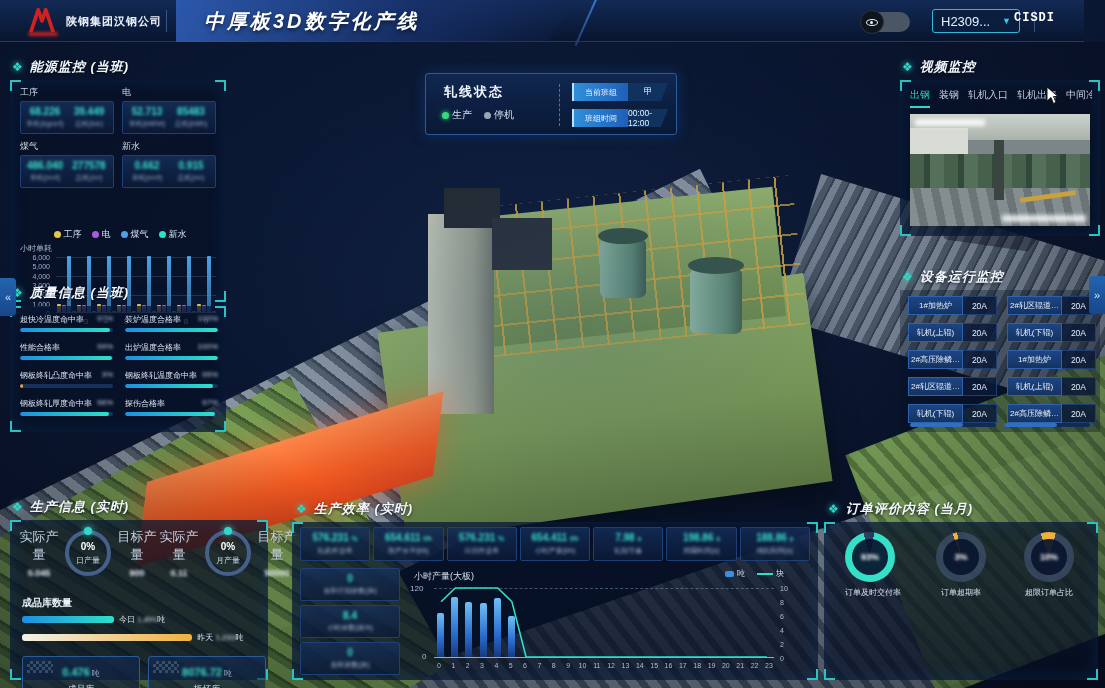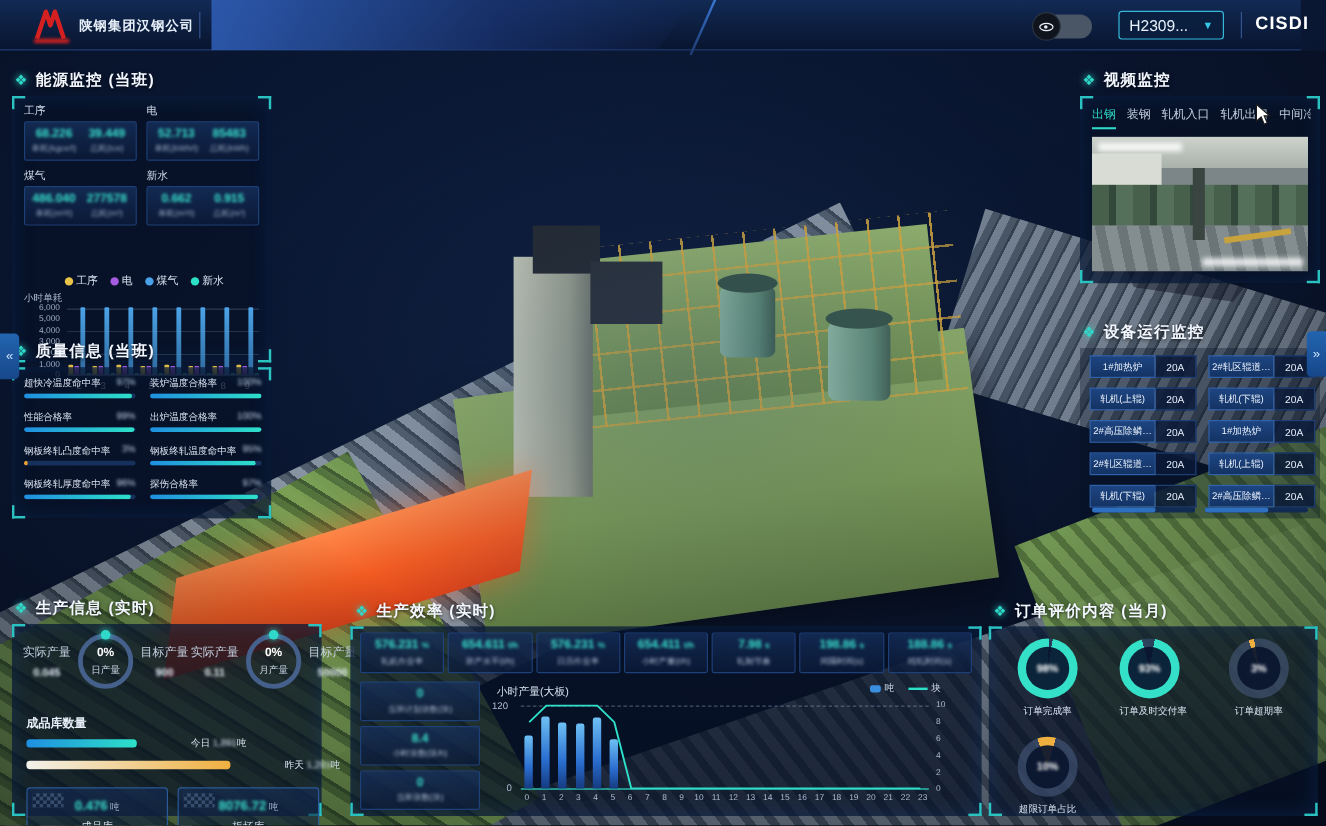--- a/index.html
+++ b/index.html
@@ -25,21 +25,21 @@
   .toggle{position:absolute;left:862px;top:12px;width:48px;height:20px;border-radius:10px;background:#4a5566;cursor:pointer;}
   .toggle-knob{position:absolute;left:-2px;top:-2px;width:24px;height:24px;border-radius:50%;background:#10151d;border:1px solid #2a3442;
        display:flex;align-items:center;justify-content:center;}
   .eye{width:12px;height:7px;border:1.4px solid #e8f0fa;border-radius:50%;position:relative;}
   .eye::after{content:"";position:absolute;left:3px;top:1px;width:3px;height:3px;border-radius:50%;background:#e8f0fa;}
   .heat-dd{position:absolute;left:932px;top:9px;width:88px;height:24px;border:1px solid #35b8d8;border-radius:3px;
        background:rgba(10,30,62,.9);display:flex;align-items:center;justify-content:space-between;padding:0 8px;cursor:pointer;}
   .heat-dd span{font-size:13px;color:#e8f0fa;}
   .heat-dd .car{color:#35c8e8;font-size:9px;}
   .hdr-div2{position:absolute;left:1034px;top:10px;width:1px;height:22px;background:#33538f;}
-  .brand{position:absolute;left:1046px;top:11px;font-size:15px;font-weight:800;letter-spacing:1px;color:#ffffff;}
+  .brand{position:absolute;left:1014px;top:11px;font-size:12px;font-weight:800;letter-spacing:1px;color:#ffffff;font-family:Liberation Mono, monospace;}
 
   
   .scene{position:absolute;left:0;top:42px;width:1105px;height:646px;overflow:hidden;}
   .scene>div{position:absolute;}
   .vig{left:0;top:0;width:100%;height:100%;background:radial-gradient(ellipse at 52% 42%,rgba(40,70,120,.25) 0%,rgba(5,10,25,.0) 45%,rgba(3,7,18,.55) 100%);z-index:5;}
   .band-r{left:790px;top:190px;width:420px;height:150px;transform:rotate(17deg);
       background:repeating-linear-gradient(100deg,#8793a0 0 7px,#55616e 7px 13px,#3c4853 13px 15px);opacity:.85;}
   .band-main{left:-180px;top:330px;width:980px;height:230px;transform:rotate(-26deg);
       background:repeating-linear-gradient(64deg,#96a2ae 0 9px,#5a6673 9px 15px,#414d59 15px 18px);opacity:.9;}
   .band-bot{left:340px;top:520px;width:800px;height:190px;transform:rotate(-19deg);
@@ -64,21 +64,21 @@
   .cyl2::before{content:"";position:absolute;left:-2px;top:-11px;width:56px;height:17px;border-radius:50%;background:#385646;}
   .slab{left:135px;top:398px;width:310px;height:78px;transform:rotate(-17deg) skewX(-24deg);
       background:linear-gradient(180deg,#ff8748 0%,#f25c22 55%,#d8431a 100%);
       box-shadow:0 0 28px rgba(242,92,34,.55);z-index:4;}
   .gear-wm{left:920px;top:70px;width:150px;height:140px;transform:rotate(18deg);background:rgba(10,16,30,.45);
       clip-path:polygon(20% 0,80% 8%,100% 45%,85% 90%,30% 100%,0 60%);z-index:6;}
 
   
   .ptitle{position:absolute;display:flex;align-items:center;gap:7px;z-index:20;}
   .ptitle .dia{color:#2fd8c8;font-size:12px;text-shadow:0 0 6px #2fd8c8;}
-  .ptitle .txt{font-size:13px;font-weight:800;letter-spacing:1px;color:#f2f7ff;text-shadow:0 1px 3px rgba(0,0,0,.7);}
+  .ptitle .txt{font-size:13px;font-weight:800;font-style:italic;letter-spacing:1px;color:#f2f7ff;text-shadow:0 1px 3px rgba(0,0,0,.7);}
   .box{position:absolute;background:rgba(7,17,38,.72);z-index:15;
       box-shadow:inset 0 0 18px rgba(20,80,160,.25);
       background-image:
         linear-gradient(#2fd8c8,#2fd8c8),linear-gradient(#2fd8c8,#2fd8c8),
         linear-gradient(#2fd8c8,#2fd8c8),linear-gradient(#2fd8c8,#2fd8c8),
         linear-gradient(#2fd8c8,#2fd8c8),linear-gradient(#2fd8c8,#2fd8c8),
         linear-gradient(#2fd8c8,#2fd8c8),linear-gradient(#2fd8c8,#2fd8c8);
       background-position:0 0,0 0,100% 0,100% 0,0 100%,0 100%,100% 100%,100% 100%;
       background-size:11px 2px,2px 11px,11px 2px,2px 11px,11px 2px,2px 11px,11px 2px,2px 11px;
       background-repeat:no-repeat;}
@@ -154,30 +154,30 @@
   .dev-scroll i{display:block;height:100%;width:62%;background:#2f6fc0;border-radius:2px;}
   .flyout{position:absolute;width:16px;height:38px;background:linear-gradient(180deg,#2264b0,#17478a);z-index:30;cursor:pointer;
       color:#cfe6ff;font-size:11px;display:flex;align-items:center;justify-content:center;}
   .flyout.right{left:1089px;top:276px;border-radius:4px 0 0 4px;}
   .flyout.left{left:0px;top:278px;border-radius:0 4px 4px 0;}
 
   
   .gauge-row{position:absolute;left:8px;top:8px;width:252px;display:flex;}
   .g-group{flex:1;display:flex;align-items:center;justify-content:center;gap:5px;}
   .g-stat{width:42px;text-align:center;}
-  .g-stat .gl{font-size:10px;color:#c2cfdf;}
+  .g-stat .gl{font-size:13px;color:#c2cfdf;}
   .g-stat .gv{font-size:9px;color:#e8f0fa;font-weight:bold;margin-top:4px;}
   .ring{position:relative;width:46px;height:46px;border:4px solid #46608c;border-radius:50%;flex:none;}
   .ring .knob{position:absolute;left:50%;top:-7px;width:8px;height:8px;margin-left:-4px;border-radius:50%;background:#2fd8c8;box-shadow:0 0 6px #2fd8c8;}
   .ring .rp{position:absolute;width:100%;text-align:center;top:7px;font-size:10px;font-weight:bold;color:#fff;}
   .ring .rn{position:absolute;width:100%;text-align:center;top:21px;font-size:8px;color:#cdd9e8;}
   .stock-title{position:absolute;left:12px;top:76px;font-size:10px;font-weight:bold;color:#e8f0fa;}
   .sbar-row{position:absolute;left:12px;display:flex;align-items:center;gap:5px;}
   .sbar{height:7px;border-radius:3px;}
-  .sbar-lab{font-size:8px;color:#d5e0ee;white-space:nowrap;margin-left:40px;}
+  .sbar-lab{font-size:8px;color:#d5e0ee;white-space:nowrap;}
   .stock-boxes{position:absolute;left:12px;top:136px;width:244px;display:flex;gap:8px;}
   .sbox{flex:1;height:38px;border:1px solid #2a5a9a;border-radius:3px;background:
       linear-gradient(180deg,rgba(20,45,90,.6),rgba(10,24,52,.6));position:relative;text-align:center;padding-top:5px;}
   .sbox::before{content:"";position:absolute;left:4px;top:4px;width:26px;height:12px;
       background:repeating-conic-gradient(rgba(120,150,190,.35) 0 25%,transparent 0 50%) 0 0/6px 6px;}
   .sbox .sv{font-size:11px;font-weight:bold;color:#39e0cd;}
   .sbox .su{font-size:8px;color:#9fb2ca;margin-left:2px;}
   .sbox .sn{font-size:9px;color:#d5e0ee;margin-top:3px;}
 
   
@@ -245,20 +245,21 @@
 
   <div class="hdr">
     <div class="hdr-banner"></div>
     <div class="hdr-slash"></div>
     <svg class="logo" viewBox="0 0 24 24">
       <path d="M3 21 L9 3 L12 12 L15 3 L21 21" fill="none" stroke="#d42020" stroke-width="3" stroke-linejoin="round"></path>
     </svg>
     <div class="logo-sub"></div>
     <div class="company">陕钢集团汉钢公司</div>
     <div class="hdr-div1"></div>
+    <div class="app-title">中厚板3D数字化产线</div>
     <div class="toggle">
       <div class="toggle-knob">
           <span class="eye"></span>
         </div>
     </div>
     <div class="heat-dd">
       <span>H2309...</span>
       <span class="car">▼</span>
     </div>
     <div class="hdr-div2"></div>
@@ -491,20 +492,42 @@
             <span class="q-pct bl">97%</span>
           </div>
           <div class="q-track">
             <div class="q-fill" style="width: 97%;"></div>
           </div>
         </div>
       </div>
   </div>
   <div class="flyout left">«</div>
 
+  <div class="ms-panel">
+    <div class="ms-title">轧线状态</div>
+    <div class="ms-legend">
+      <span class="lg-it">
+        <span class="lg-dot" style="background:#37d97b;box-shadow:0 0 5px #37d97b;"></span>
+        <span>生产</span>
+        </span>
+      <span class="lg-it">
+        <span class="lg-dot" style="background:#9aa5b5;"></span>
+        <span>停机</span>
+        </span>
+    </div>
+    <div class="ms-div"></div>
+    <div class="badge" style="top:9px;">
+      <span class="bl-left">当前班组</span>
+      <span class="bl-right">甲</span>
+    </div>
+    <div class="badge" style="top:35px;">
+      <span class="bl-left">班组时间</span>
+      <span class="bl-right">00:00-12:00</span>
+    </div>
+  </div>
 
   <div class="ptitle" style="left:902px;top:58px;">
     <span class="dia">❖</span>
     <span class="txt">视频监控</span>
   </div>
   <div class="box" style="left:900px;top:80px;width:200px;height:156px;">
     <div id="video-tabs">
         <span class="vtab active">出钢</span>
         <span class="vtab">装钢</span>
         <span class="vtab">轧机入口</span>
@@ -751,28 +774,20 @@
     </div>
   </div>
 
   <div class="ptitle" style="left:828px;top:500px;">
     <span class="dia">❖</span>
     <span class="txt">订单评价内容 (当月)</span>
   </div>
   <div class="box" style="left:824px;top:522px;width:274px;height:158px;">
     <div id="orders-grid">
         <div class="d-cell">
-          <div class="donut" style="background: conic-gradient(from 10deg, rgb(53, 224, 200) 0deg, rgb(53, 224, 200) 352.8deg, rgba(58, 84, 128, 0.55) 352.8deg, rgba(58, 84, 128, 0.55) 360deg);">
-            <div class="hole">
-              <span class="bl">98%</span>
-            </div>
-          </div>
-          <div class="donut-lab soft">订单完成率</div>
-        </div>
-        <div class="d-cell">
           <div class="donut" style="background: conic-gradient(from 10deg, rgb(53, 224, 200) 0deg, rgb(53, 224, 200) 334.8deg, rgba(58, 84, 128, 0.55) 334.8deg, rgba(58, 84, 128, 0.55) 360deg);">
             <div class="hole">
               <span class="bl">93%</span>
             </div>
           </div>
           <div class="donut-lab soft">订单及时交付率</div>
         </div>
         <div class="d-cell">
           <div class="donut" style="background: conic-gradient(from -20deg, rgb(240, 176, 64) 0deg, rgb(240, 176, 64) 10.8deg, rgba(74, 94, 130, 0.55) 10.8deg, rgba(74, 94, 130, 0.55) 360deg);">
             <div class="hole">

